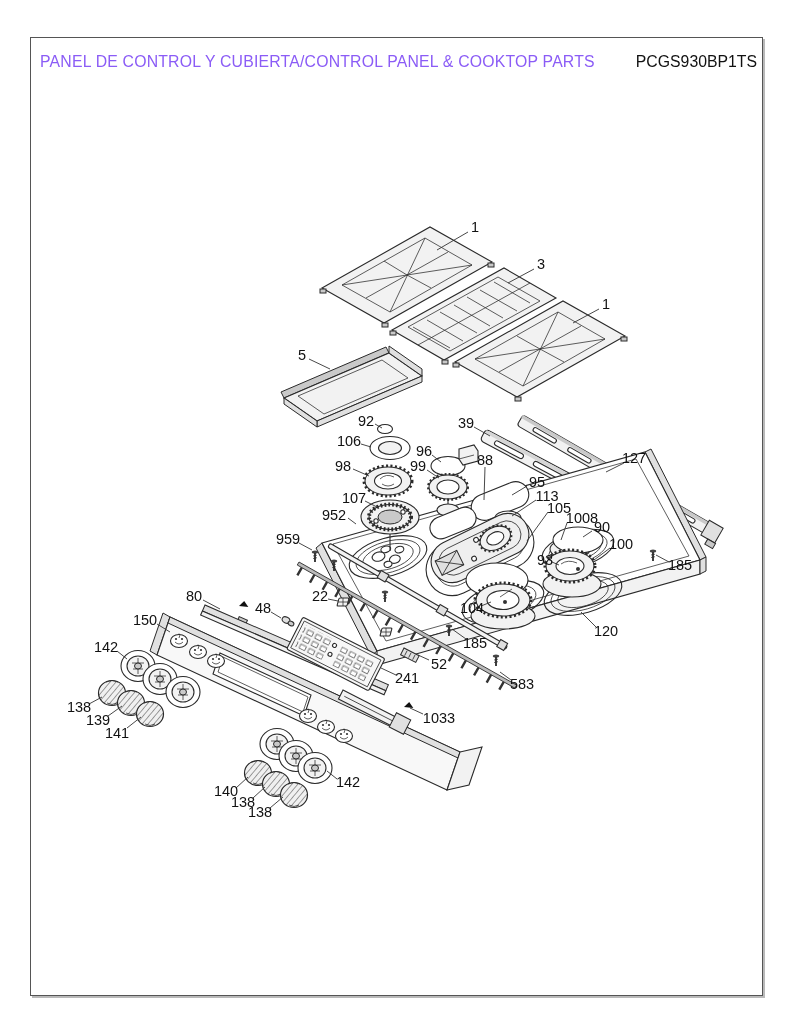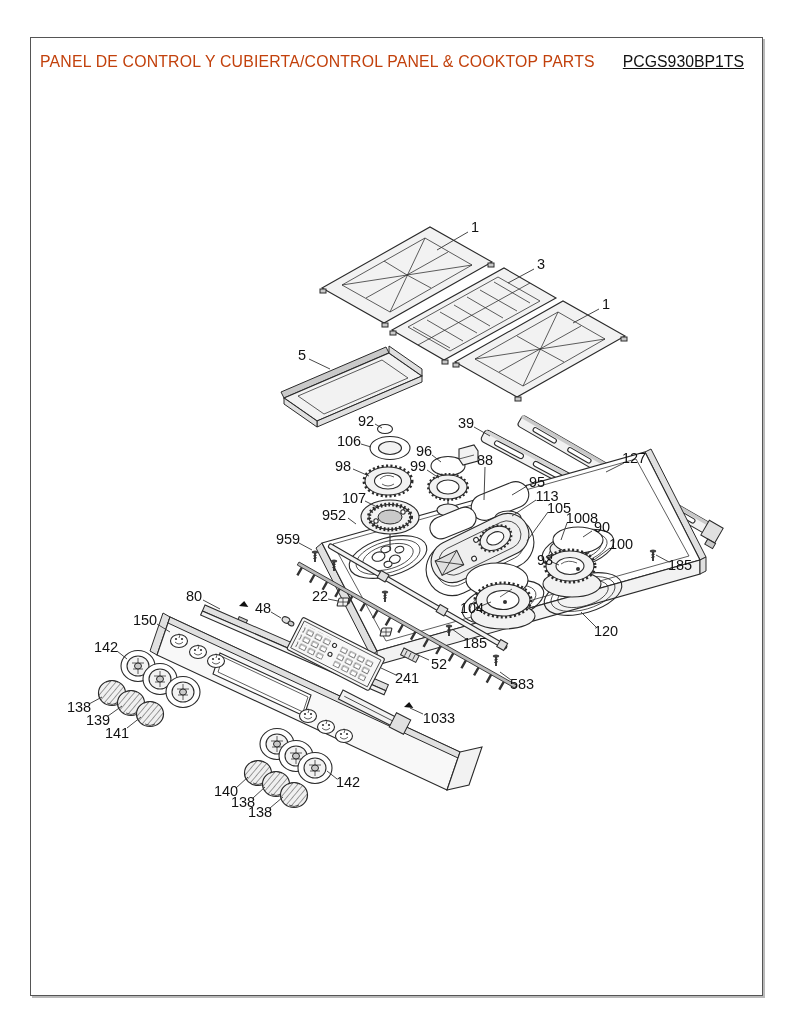--- a/index.html
+++ b/index.html
@@ -4,23 +4,23 @@
 <style>
   :root{
     --line:#2a2a2a; --label:#111111; --paper:#ffffff; --border:#555555;
     --fill_light:#f2f2f2; --fill_mid:#e0e0e0; --fill_dark:#c9c9c9;
   }
   html,body{margin:0;padding:0;background:var(--paper);}
   .page{position:relative;width:791px;height:1024px;background:var(--paper);
         font-family:"Liberation Sans",sans-serif;overflow:hidden;}
   .frame{position:absolute;left:30px;top:37px;width:731px;height:957px;
          border:1.6px solid var(--border);box-shadow:2px 2px 0 #b9b9b9;}
-  .hdr-title{position:absolute;left:40px;top:53px;font-size:15.8px;color:#c2410c;
+  .hdr-title{position:absolute;left:40px;top:53px;font-size:15.8px;color:#8b5cf6;
              letter-spacing:.2px;white-space:nowrap;text-align:center;}
-  .hdr-model{position:absolute;right:47px;top:53px;font-size:15.8px;color:#111;white-space:nowrap;text-decoration:underline;}
+  .hdr-model{position:absolute;right:34px;top:53px;font-size:15.8px;color:#111;white-space:nowrap;}
   svg.diagram{position:absolute;left:0;top:0;}
   .ln{stroke:var(--line);stroke-width:1.1;}
   .lnf{stroke:var(--line);stroke-width:1.1;fill:var(--fill_light);}
   .lnw{stroke:var(--line);stroke-width:1.1;fill:#ffffff;}
   .lnm{stroke:var(--line);stroke-width:1;fill:var(--fill_mid);}
   .lnd{stroke:var(--line);stroke-width:1;fill:var(--fill_dark);}
   .lnt{stroke:var(--line);stroke-width:0.75;fill:none;}
   .nofill{fill:none;}
   .tooth{fill:none;stroke:var(--line);stroke-width:5;stroke-dasharray:2 2.3;}
   .tooth-s{fill:none;stroke:var(--line);stroke-width:4;stroke-dasharray:1.8 2.1;}

